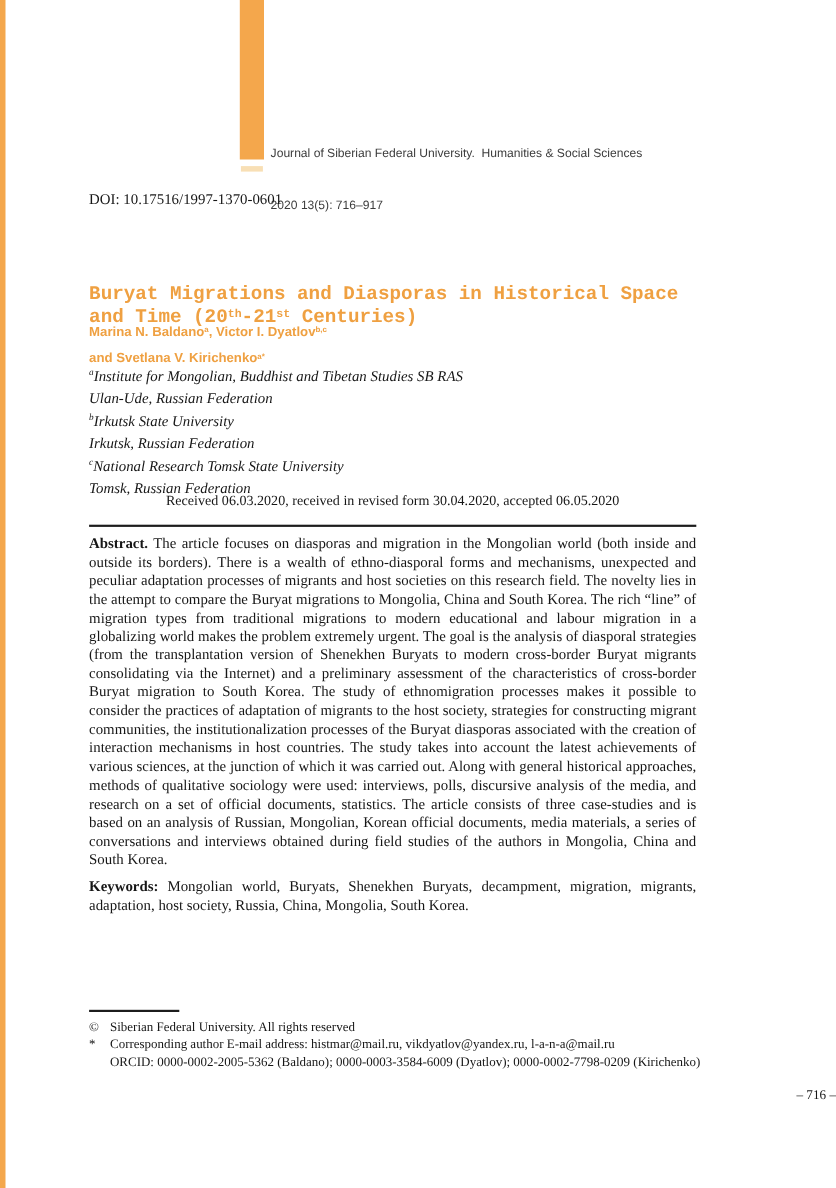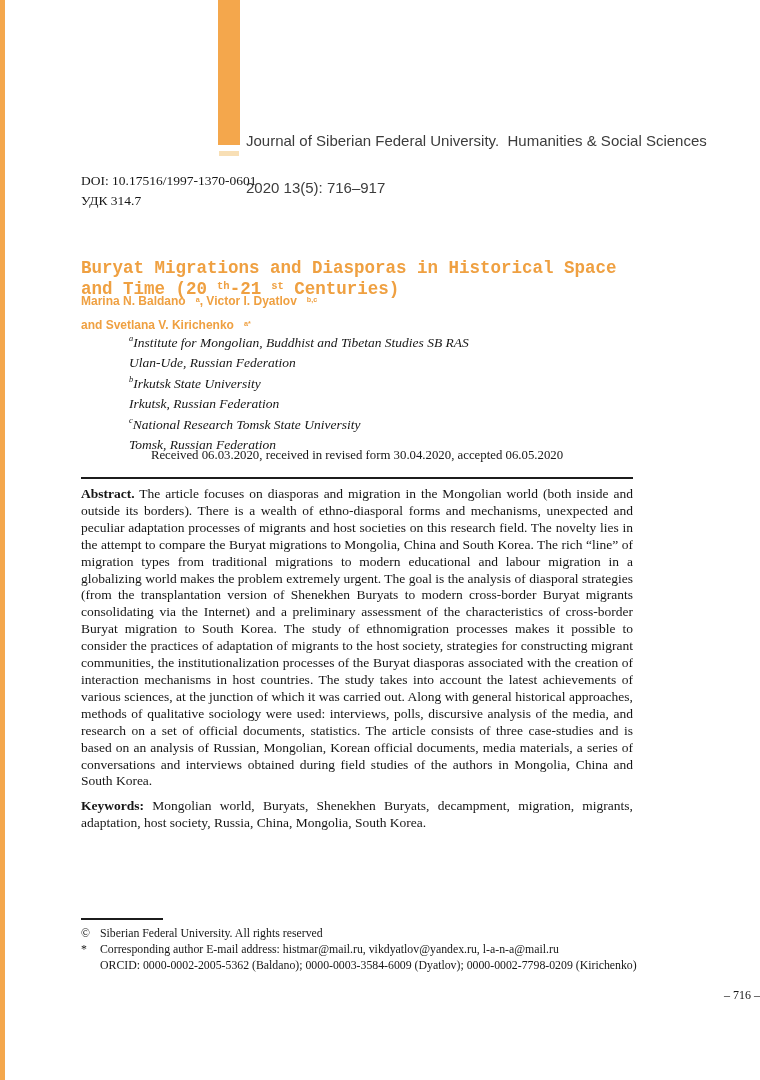--- a/index.html
+++ b/index.html
@@ -20,45 +20,45 @@
     position:absolute;left:218px;top:0;width:22px;height:145px;
     background:var(--accent,#F4A74C);
   }
   .top-bar-tail{
     position:absolute;left:219px;top:151px;width:20px;height:5px;
     background:#F8DFB5;
   }
   .journal-header{
     position:absolute;left:246px;top:102px;
     font-family:"Liberation Sans", sans-serif;
-    font-size:15px;line-height:15.5px;color:#3c3c3c;
+    font-size:11px;line-height:15.5px;color:#3c3c3c;
     white-space:pre-wrap;
   }
   .doi-block{
     position:absolute;left:81px;top:171px;
     font-size:13.5px;line-height:19.5px;
   }
   .article-title{
     position:absolute;left:81px;top:246px;
     font-family:Liberation Mono, monospace;
     font-weight:700;font-size:17.5px;line-height:21px;
     color:var(--title-color,#EFA041);
   }
   .article-title .sup, .authors .sup{
-    font-size:60%;position:relative;top:-0.48em;margin-left:10px;
+    font-size:60%;position:relative;top:-0.48em;
   }
   .authors{
     position:absolute;left:81px;top:290px;
     font-family:"Liberation Sans", sans-serif;
     font-weight:700;font-size:12px;line-height:22px;
     color:var(--title-color,#EFA041);
   }
   .affiliations{
     position:absolute;left:81px;top:331px;
-    font-style:italic;font-size:13.5px;line-height:16.9px;margin-left:48px;
+    font-style:italic;font-size:13.5px;line-height:16.9px;
   }
   .affiliations sup{font-size:62%;}
   .received-line{
     position:absolute;left:81px;top:448px;width:552px;
     text-align:center;font-size:12.8px;
   }
   .section-rule{
     position:absolute;left:81px;top:477px;width:552px;height:2px;
     background:#1c1c1c;
   }
@@ -90,21 +90,20 @@
   <div class="top-bar"></div>
   <div class="top-bar-tail"></div>
 
   <div class="journal-header">
     <div>Journal of Siberian Federal University.  Humanities &amp; Social Sciences</div>
     <div>2020 13(5): 716–917</div>
   </div>
 
   <div class="doi-block">
     <div>DOI: 10.17516/1997-1370-0601</div>
-    <div>УДК 314.7</div>
   </div>
 
   <h1 class="article-title">
     <span>Buryat Migrations and Diasporas in Historical Space</span><br>
     <span><span>and Time (20</span><span class="sup">th</span><span>-21</span><span class="sup">st</span><span> Centuries)</span></span>
   </h1>
 
   <div class="authors">
     <div><span>Marina N. Baldano</span><span class="sup">a</span><span>, Victor I. Dyatlov</span><span class="sup">b,c</span></div>
     <div><span>and Svetlana V. Kirichenko</span><span class="sup">a*</span></div>

